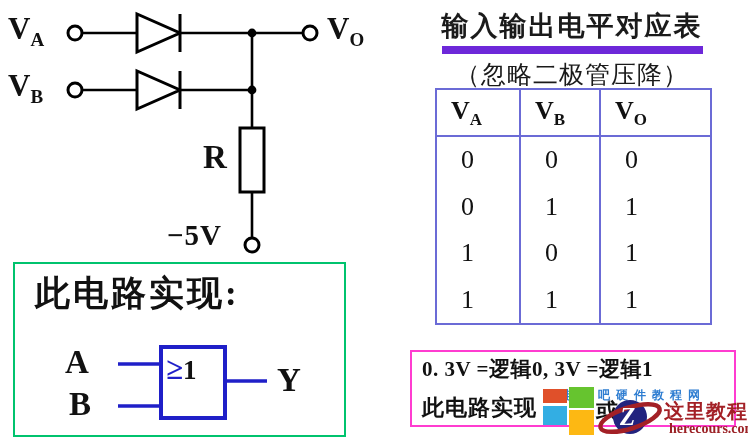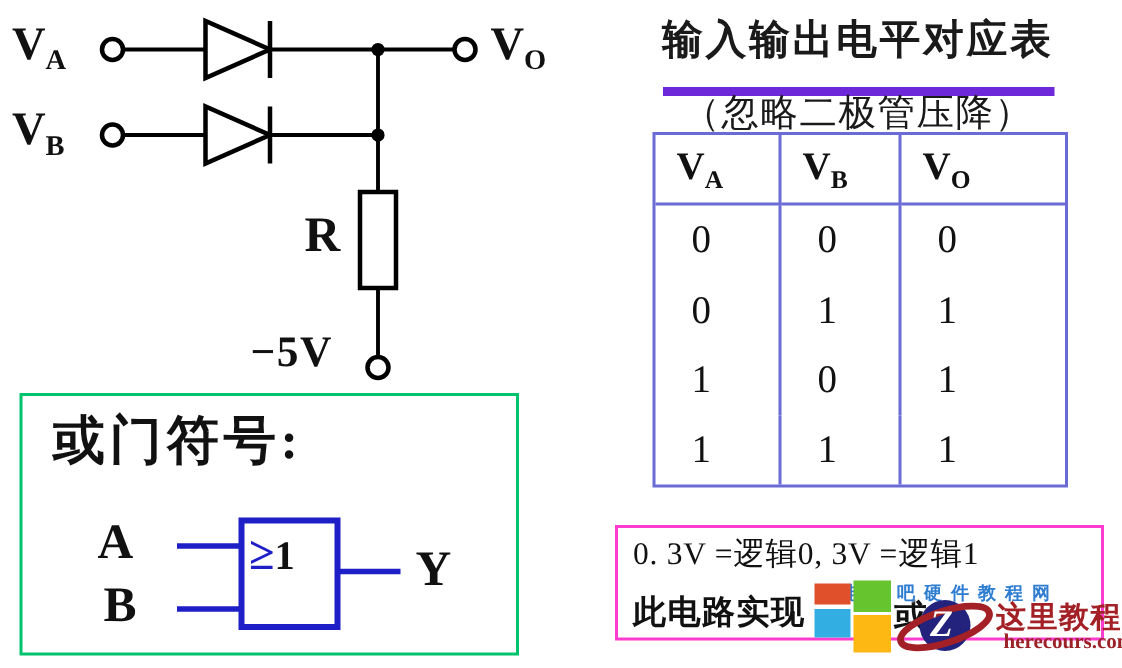--- a/index.html
+++ b/index.html
@@ -20,35 +20,35 @@
   .gate-box { left:13px; top:262px; width:333px; height:175px; border:2px solid #00c36e; background:#fff; }
   .gate-title { left:20px; top:6px; font-size:35px; font-weight:600; letter-spacing:3px; color:#111; }
   .gate-pin { font-size:33px; font-weight:600; color:#111; }
   .gate-sym { left:151px; top:87px; white-space:nowrap; }
   .gate-sym .ge { font-size:31px; font-weight:700; color:#1f1fc8; }
   .gate-sym .num { font-size:27px; font-weight:600; color:#111; }
 
   
   .tbl-title-wrap { left:398px; top:8px; width:348px; text-align:center; }
   .tbl-title { display:inline-block; font-size:27px; font-weight:600; letter-spacing:2px; color:#1a1a1a;
-               border-bottom:6px solid #6d28d9; padding-bottom:14px; }
+               border-bottom:8px solid #6d28d9; padding-bottom:2px; }
   .tbl-subtitle { left:398px; top:58px; width:348px; text-align:center; font-size:25px; font-weight:500;
                   letter-spacing:1px; color:#1a1a1a; }
 
   .truth-table { left:435px; top:88px; width:277px; height:237px; border:2px solid #6b6bd6;
                  display:grid; grid-template-columns:84px 80px 1fr; grid-template-rows:47px repeat(4,1fr); }
   .tt-cell { padding-left:24px; display:flex; align-items:center; font-size:26px; color:#111; }
   .tt-col1, .tt-col2 { border-right:2px solid #6b6bd6; }
   .tt-head { border-bottom:2px solid #6b6bd6; padding-left:14px; font-weight:700; }
   .tt-head .base { font-size:26px; font-weight:700; }
   .tt-head .sub { font-size:17px; font-weight:700; vertical-align:-6px; }
 
   
   .note-box { left:410px; top:350px; width:326px; height:77px; border:2px solid #ff3cd0; background:#fff; z-index:1; }
-  .note-line1 { left:422px; top:355px; font-size:21px; font-weight:400; letter-spacing:0.5px; color:#111; z-index:2; white-space:nowrap; }
+  .note-line1 { left:422px; top:355px; font-size:21px; font-weight:700; letter-spacing:0.5px; color:#111; z-index:2; white-space:nowrap; }
   .note-line2 { left:422px; top:393px; font-size:22px; font-weight:700; letter-spacing:1px; color:#111; z-index:2; white-space:nowrap; }
   .note-frag { left:596px; top:396px; font-size:22px; font-weight:700; color:#111; z-index:3; }
 
   
   .wm-blue { left:562px; top:387px; font-size:12px; font-weight:700; color:#2e7dd1; z-index:6; white-space:nowrap;
              letter-spacing:6px; font-family:"Liberation Sans","DejaVu Sans",sans-serif;
              text-shadow:0 0 2px #fff, 0 0 2px #fff; }
   .wm-win { left:540px; top:385px; z-index:7; }
   .wm-orbit { left:596px; top:392px; z-index:8; }
   .wm-z { left:620px; top:403px; z-index:9; font-size:25px; font-weight:800; color:#fff; font-style:italic;
@@ -99,21 +99,21 @@
 <div class="abs vlabel" style="left:8px; top:70px;">
   <span>V</span><span class="sub">B</span>
 </div>
 <div class="abs vlabel" style="left:327px; top:13px;">
   <span>V</span><span class="sub">O</span>
 </div>
 <div class="abs rlabel" style="left:203px; top:139px;">R</div>
 <div class="abs supply" style="left:167px; top:219px;">−5V</div>
 
 <div class="abs gate-box">
-  <div class="abs gate-title">或门符号:</div>
+  <div class="abs gate-title">此电路实现:</div>
 
   <svg class="abs" style="left:0;top:0;" width="329" height="171" viewBox="0 0 329 171">
     <g stroke="#1f1fc8" stroke-width="3.6">
       <line x1="103" y1="100" x2="146" y2="100"></line>
       <line x1="103" y1="142" x2="146" y2="142"></line>
       <line x1="210" y1="117" x2="252" y2="117"></line>
     </g>
     <rect x="146" y="83" width="64" height="71" fill="#fff" stroke="#1f1fc8" stroke-width="4"></rect>
   </svg>
 

